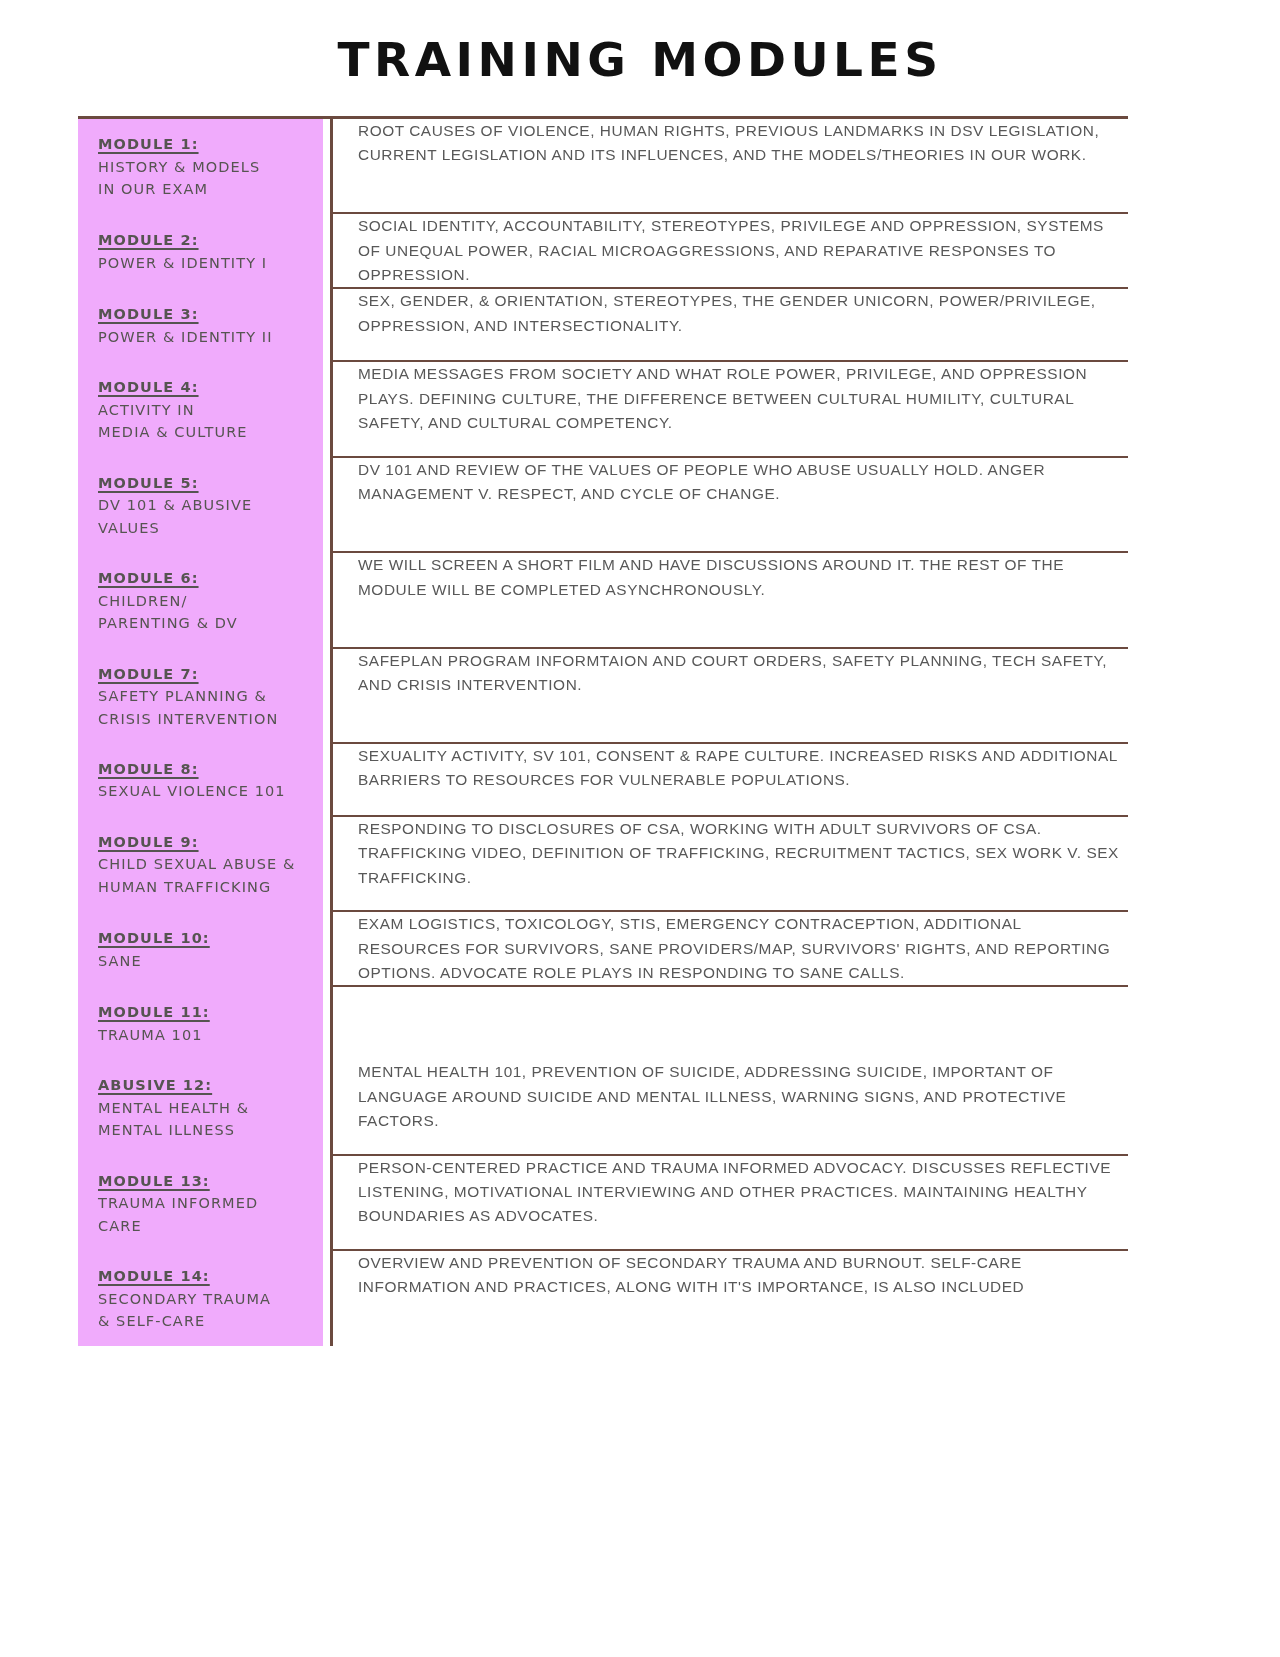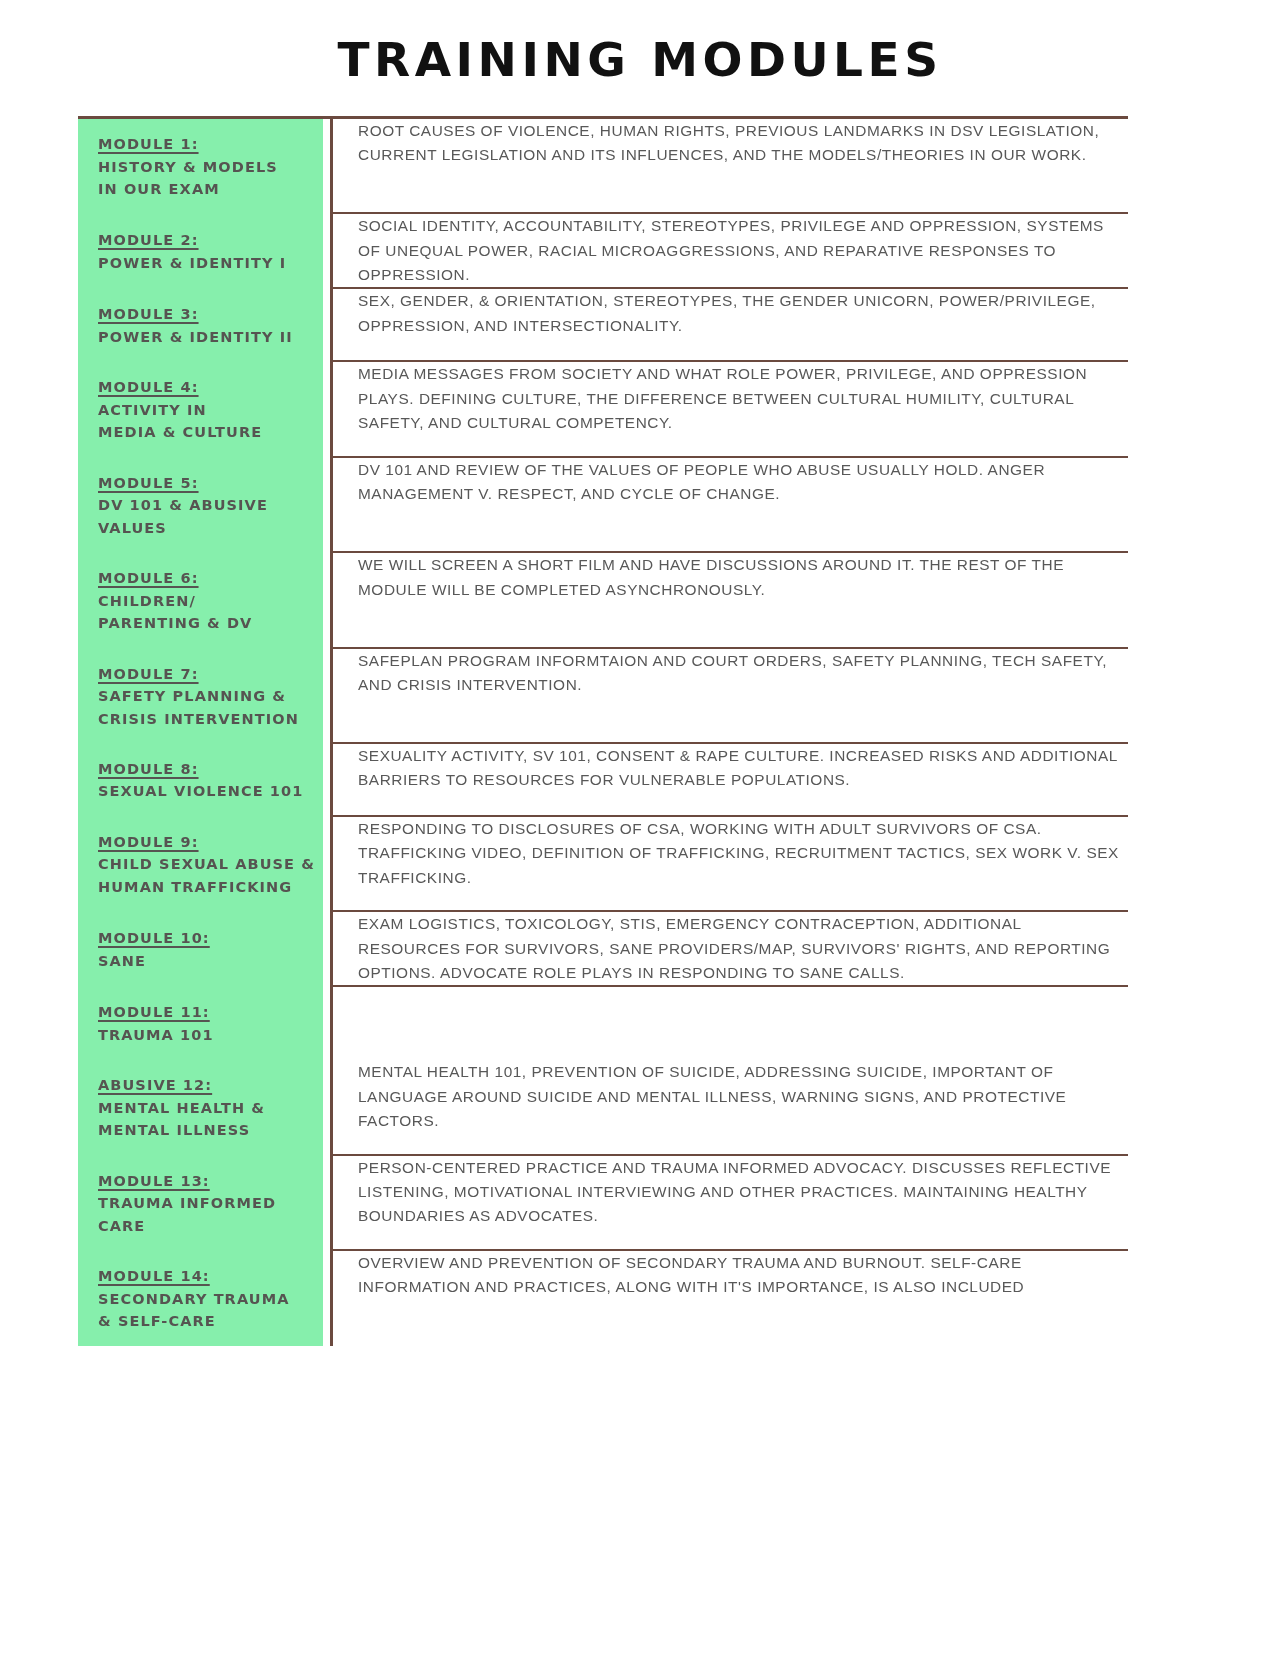--- a/index.html
+++ b/index.html
@@ -71,21 +71,21 @@
   .left-cell {
     width: 252px;
     flex: 0 0 252px;
     position: relative;
     padding-right: 7px;
     display: flex;
     align-items: stretch;
   }
 
   .chip {
-    background: #86efac;
+    background: #f0abfc;
     width: 100%;
     padding: 14px 0 14px 20px;
     display: flex;
     flex-direction: column;
     justify-content: center;
   }
 
   .module-label {
     font-family: "DejaVu Sans", sans-serif;
     font-weight: 700;
@@ -94,21 +94,21 @@
     color: #565451;
     text-decoration: underline;
     text-underline-offset: 3px;
     text-decoration-thickness: 2px;
     white-space: nowrap;
     line-height: 1.55;
   }
 
   .module-name {
     font-family: "DejaVu Sans", sans-serif;
-    font-weight: 700;
+    font-weight: 400;
     font-size: 14.5px;
     letter-spacing: 1.1px;
     color: #565451;
     line-height: 1.55;
     white-space: nowrap;
   }
 
   
   .right-cell {
     flex: 1 1 auto;

